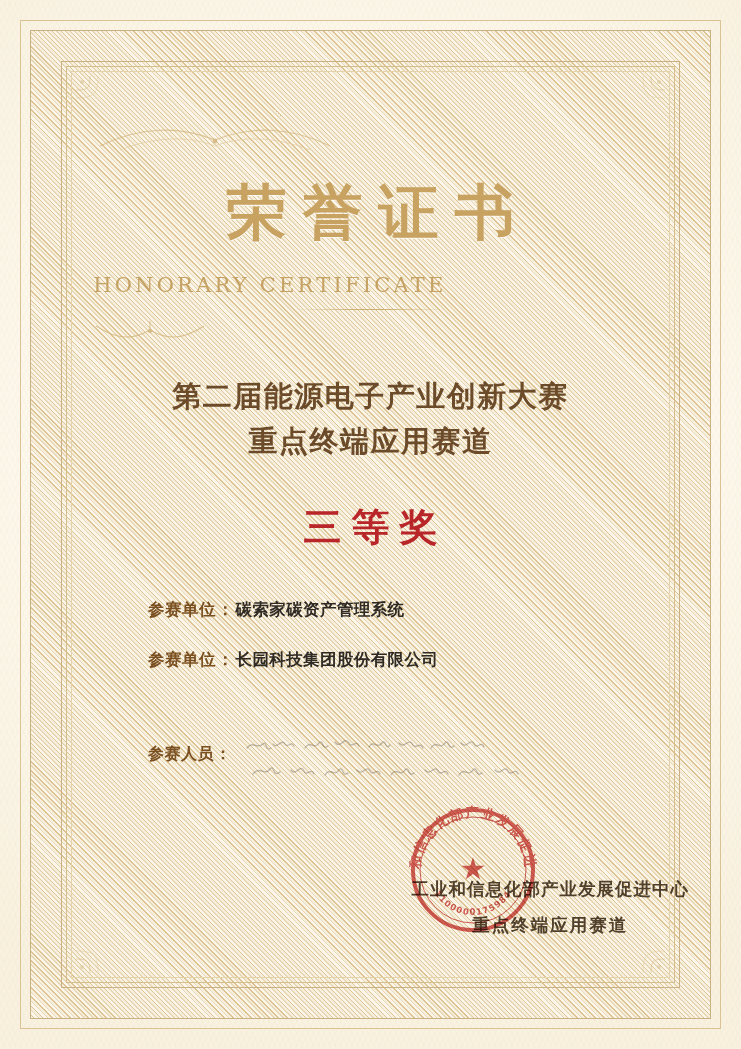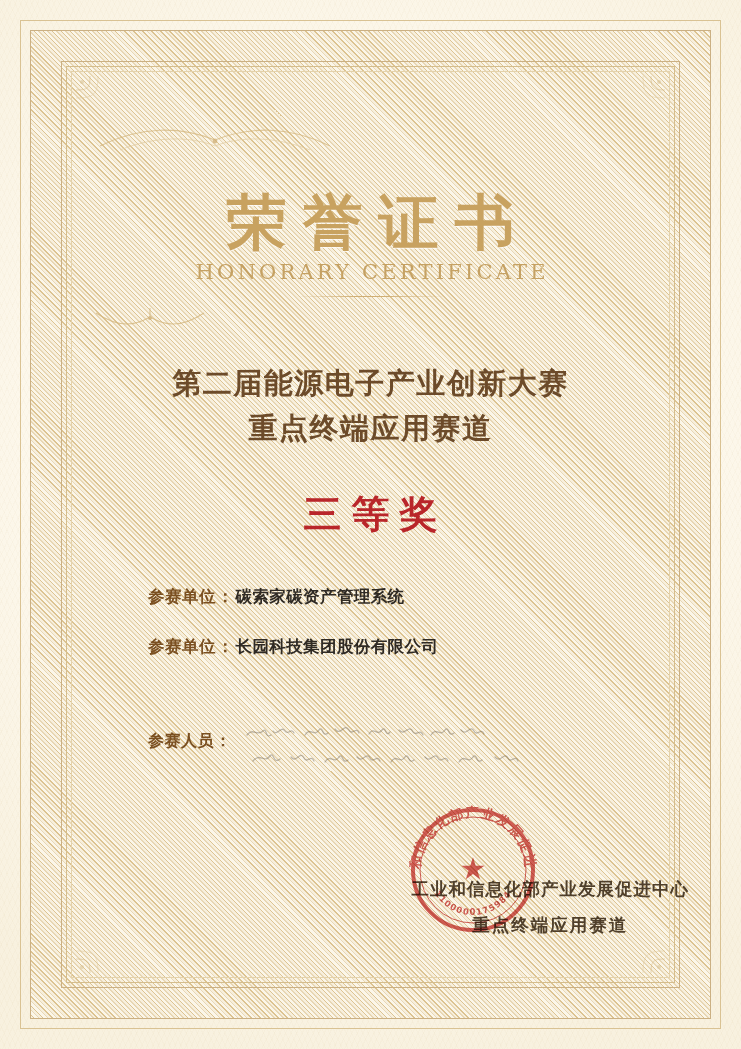--- a/index.html
+++ b/index.html
@@ -121,35 +121,35 @@
   
   .ornament-top {
     margin: 26px auto 0;
     width: 250px;
     height: 34px;
     opacity: .75;
   }
 
   
   .title-cn {
-    margin-top: 28px;
+    margin-top: 22px;
     text-align: center;
-    font-family: Liberation Sans, sans-serif;
+    font-family: Liberation Mono, monospace;
     font-size: 60px;
     letter-spacing: 16px;
     text-indent: 16px;
     font-weight: 700;
     color: #c8a260;
     text-shadow: 0 1px 0 rgba(255,255,255,.7);
     line-height: 1.18;
   }
 
   .title-en {
-    margin-top: 1px;
-    text-align: center;
+    margin-top: 20px;
+    text-align: left;
     font-family: "DejaVu Serif", "Liberation Serif", serif;
     font-size: 21px;
     letter-spacing: 3.2px;
     text-indent: 3.2px;
     color: #c5a163;
   }
 
   .rule-wrap {
     margin-top: 12px;
     display: flex;

